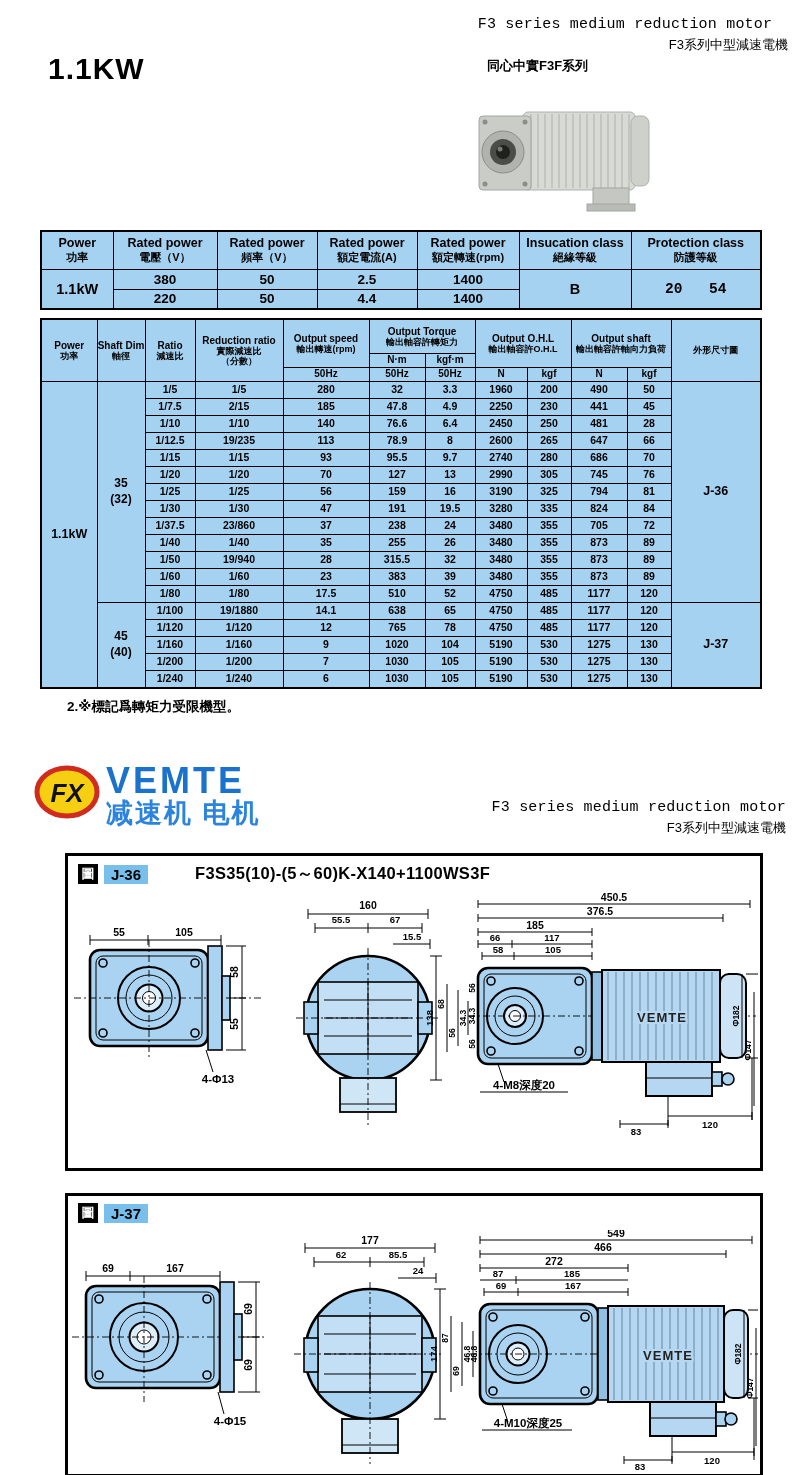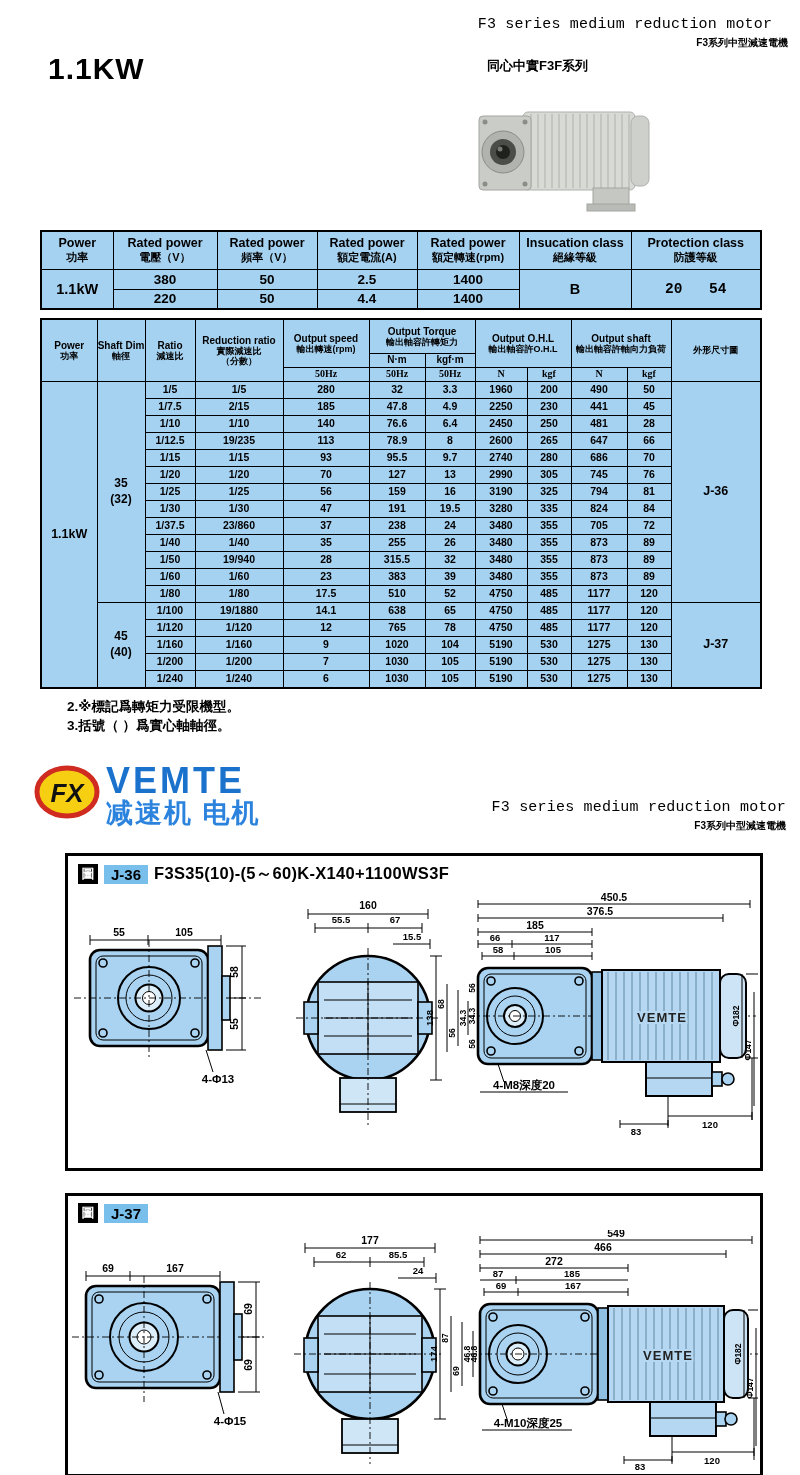--- a/index.html
+++ b/index.html
@@ -4,42 +4,42 @@
 <style>
   html,body{margin:0;padding:0;}
   body{
     width:800px;height:1475px;position:relative;background:#ffffff;color:#000;
     font-family:"Liberation Sans","DejaVu Sans",sans-serif;overflow:hidden;
   }
   .abs{position:absolute;}
 
   
   .hdr-en{font-size:15px;letter-spacing:.2px;font-family:Liberation Mono, monospace;}
-  .hdr-cn{font-size:10px;font-weight:bold;}
+  .hdr-cn{font-size:13px;font-weight:normal;}
   .series-cn{font-size:13px;font-weight:bold;}
   .kw-title{font-size:30px;font-weight:bold;letter-spacing:1px;}
 
   
   table{border-collapse:collapse;table-layout:fixed;}
   .rated-table,.spec-table{width:720px;border:2.5px solid #000;}
   .rated-table th,.rated-table td,.spec-table th,.spec-table td{
     border:1.5px solid #000;background:#a6d2f1;text-align:center;vertical-align:middle;
     font-weight:bold;padding:0;overflow:hidden;
   }
   .rated-table thead tr{height:38px;}
   .rated-table tbody tr{height:20px;}
   .rated-table th .en{font-size:12.5px;line-height:1.25;}
   .rated-table th .cn{font-size:11px;line-height:1.25;}
   .rated-table td{font-size:13.5px;}
   .rated-table td.big{font-size:14.5px;}
   .rated-table td.spaced{word-spacing:18px;font-family:Liberation Mono, monospace;}
 
   .spec-table thead tr.r1{height:34px;}
   .spec-table thead tr.r2{height:14px;}
-  .spec-table thead tr.r3{height:14px;font-family:Liberation Serif, serif;}
+  .spec-table thead tr.r3{height:14px;}
   .spec-table th{font-size:10px;line-height:1.12;}
   .spec-table th .en{font-size:10px;}
   .spec-table th .cn{font-size:9px;}
   .spec-table td{font-size:10.5px;height:16px;line-height:1;}
   .spec-table td.power-cell{font-size:12.5px;}
   .spec-table td.shaft-cell{font-size:12px;white-space:pre-line;line-height:1.3;}
   .spec-table td.dimref-cell{font-size:12.5px;}
 
   
   .notes{font-size:13.5px;font-weight:bold;line-height:19px;}
@@ -48,21 +48,21 @@
   
   .logo-brand{font-size:36px;font-weight:bold;letter-spacing:3px;color:#1a72cc;line-height:1;}
   .logo-sub{font-size:27px;font-weight:bold;color:#2b83dd;line-height:1.05;letter-spacing:2px;}
 
   
   .draw-box{border:3px solid #000;background:#fff;}
   .draw-title{display:flex;align-items:center;gap:6px;padding:7px 0 0 10px;}
   .fig-square{width:20px;height:20px;background:#000;color:#fff;font-size:13px;font-weight:bold;
     display:inline-flex;align-items:center;justify-content:center;}
   .fig-ref{background:#79bfeb;padding:1px 7px;font-size:15px;font-weight:bold;}
-  .model{font-size:16.5px;font-weight:bold;letter-spacing:.3px;}
+  .model{font-size:16.5px;font-weight:bold;letter-spacing:.3px;margin-left:41px;}
 
   
   svg text{font-family:"Liberation Sans","DejaVu Sans",sans-serif;}
   .dl{stroke:#000;stroke-width:1;fill:none;}
   .thin{stroke:#000;stroke-width:1;fill:none;}
   .ol{stroke:#000;stroke-width:2.6;fill:#a9d3f0;}
   .ol2{stroke:#000;stroke-width:1.6;fill:#a9d3f0;}
   .fill2{fill:#c3dff5;stroke:#000;stroke-width:1.6;}
   .fill3{fill:#cfe6f7;stroke:#000;stroke-width:1.8;}
   .cl{stroke:#000;stroke-width:.9;stroke-dasharray:7 3 2 3;fill:none;}
@@ -438,21 +438,20 @@
         <td>5190</td>
         <td>530</td>
         <td>1275</td>
         <td>130</td>
       </tr>
     </tbody>
 </table>
 
 <div class="notes abs" style="left:30px;top:697px;">
   <div class="line2">2.※標記爲轉矩力受限機型。</div>
-  <div class="line2">3.括號（ ）爲實心軸軸徑。</div>
 </div>
 
 <svg class="abs" style="left:33px;top:764px;" width="68" height="56" viewBox="0 0 68 56">
   <ellipse cx="34" cy="28" rx="30" ry="24" fill="#f6cf12" stroke="#cf2b20" stroke-width="5"></ellipse>
   <text x="34" y="38" text-anchor="middle" font-size="26" font-weight="bold" font-style="italic" fill="#111">FX</text>
 </svg>
 <div class="abs" style="left:106px;top:763px;">
   <div class="logo-brand">VEMTE</div>
   <div class="logo-sub">减速机 电机</div>
 </div>

